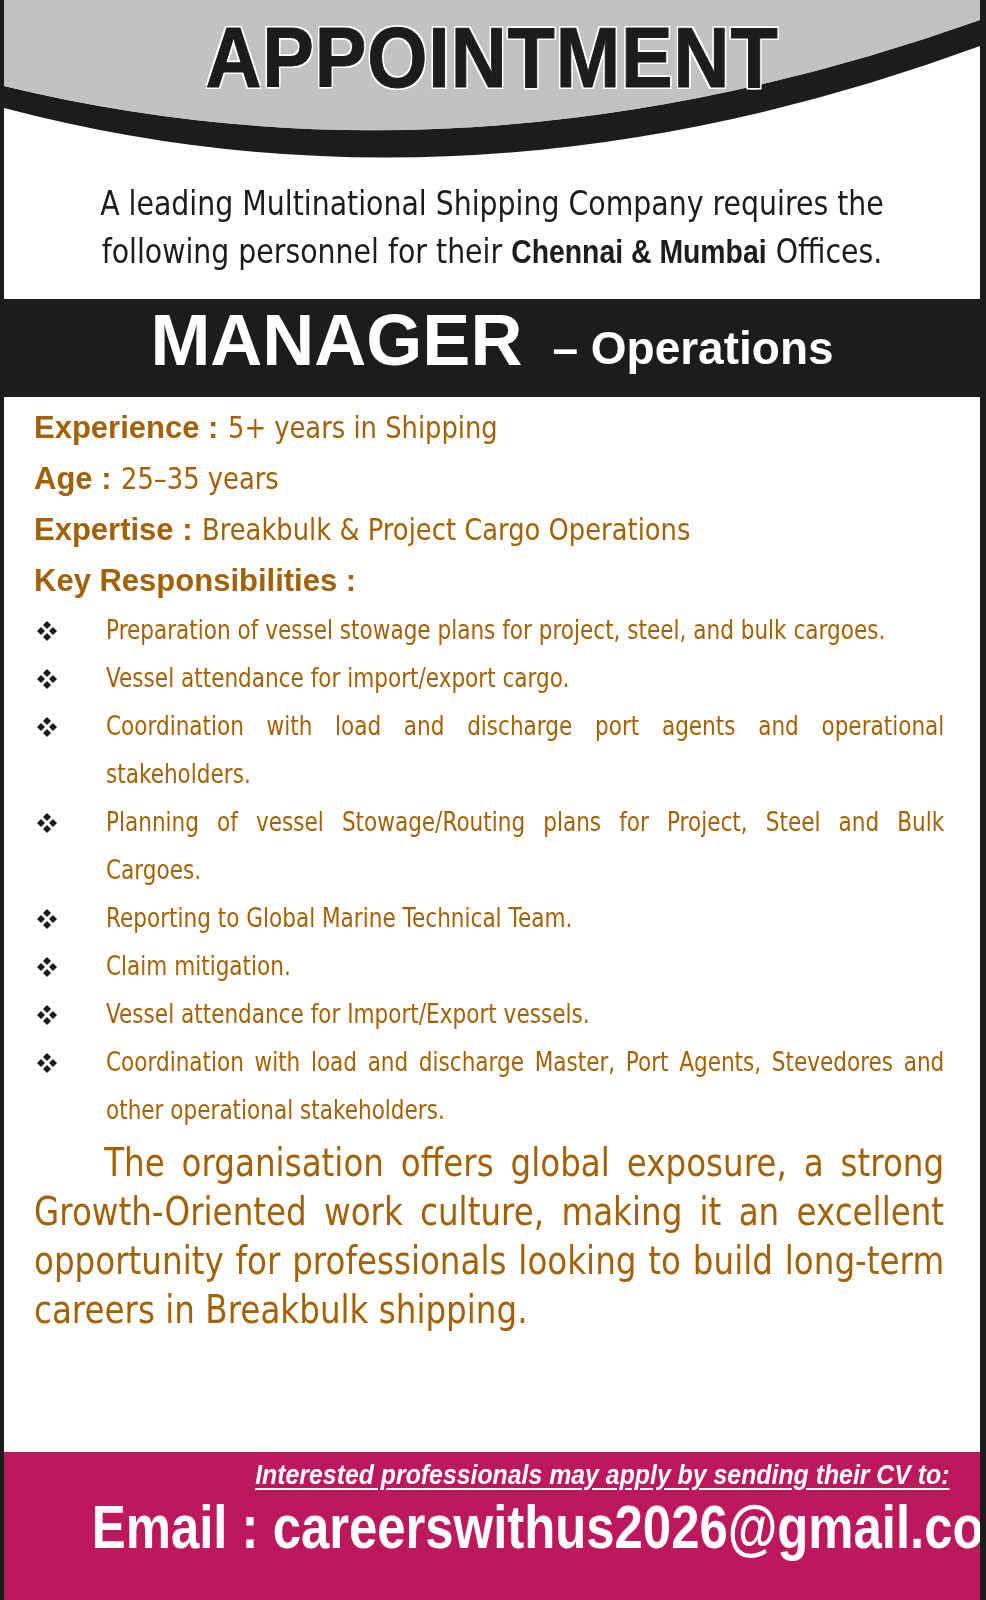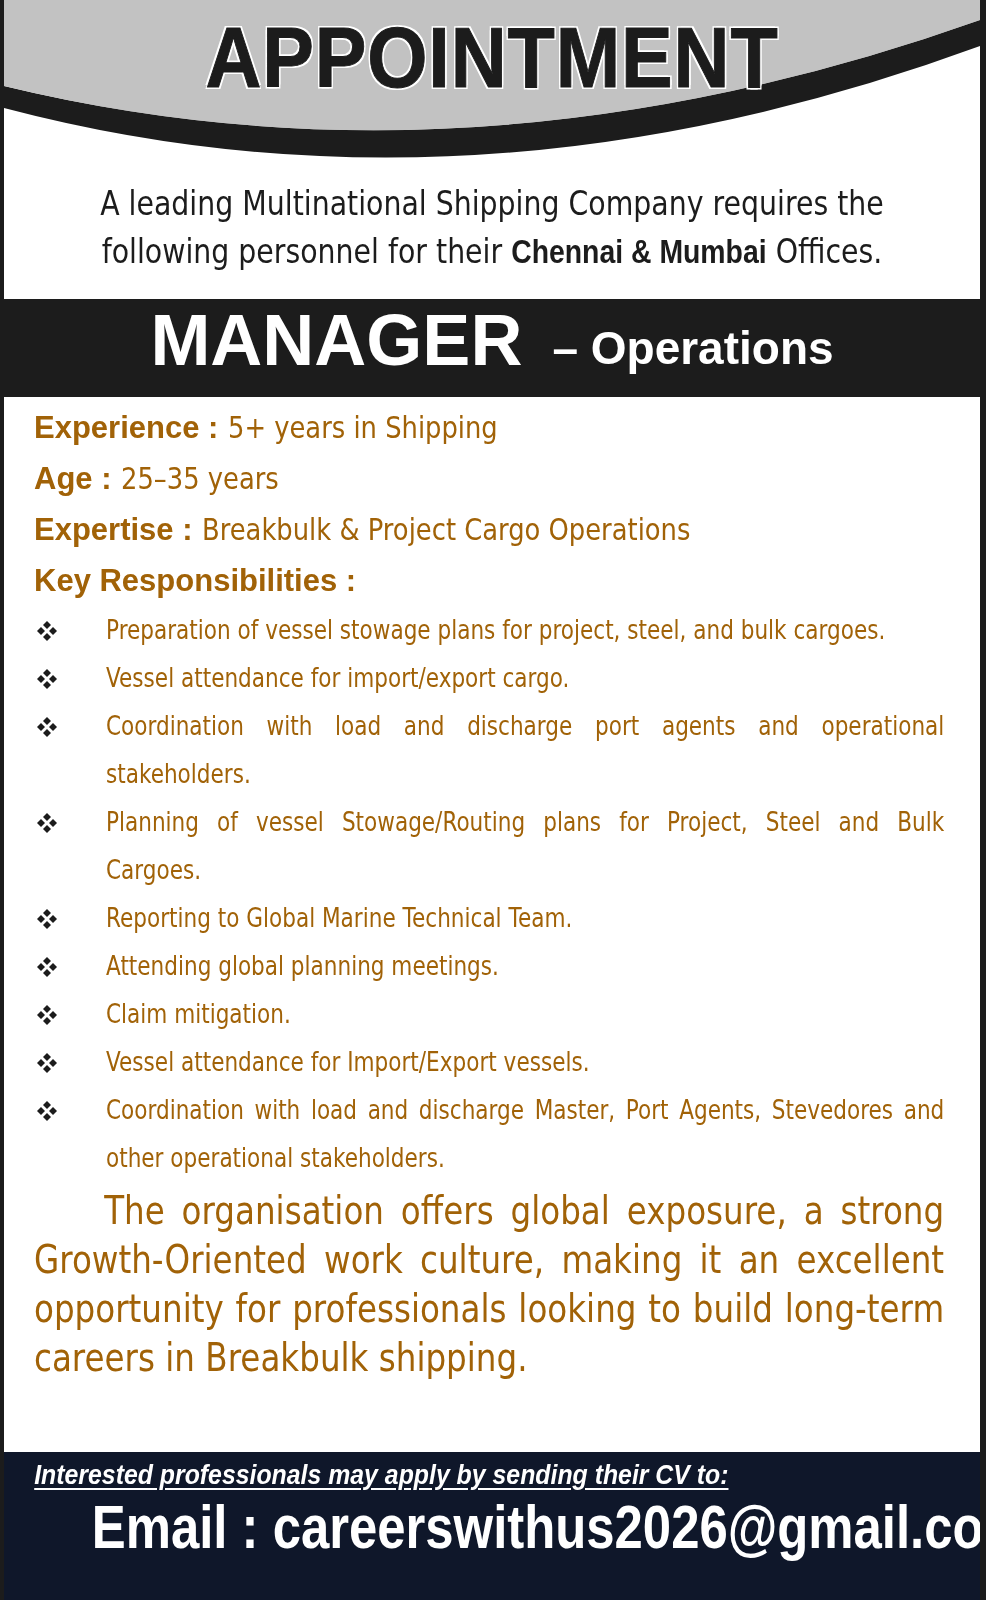--- a/index.html
+++ b/index.html
@@ -93,23 +93,23 @@
     }
     .offer .txt {
       display: block; width: 1090px;
       transform: scaleX(0.835); transform-origin: left top;
       text-align: justify;
       text-indent: 84px;
     }
     
     .footer {
       position: absolute; left: 0; top: 1452px; width: 976px; height: 148px;
-      background: #0f172a;
+      background: #be185d;
       color: #fff;
-      text-align: left;
+      text-align: right;
       font-family: "Liberation Sans", sans-serif;
     }
     .apply {
       display: inline-block;
       margin-top: 8px;
       font-size: 27px; font-weight: 700; font-style: italic;
       text-decoration: underline;
       text-underline-offset: 4px;
       transform: scaleX(0.92);
     }
@@ -195,26 +195,20 @@
         <li>
           <svg class="bullet" viewBox="0 0 22 22">
               <path d="M11 1 L15 5 L11 9 L7 5Z M5 7 L9 11 L5 15 L1 11Z M17 7 L21 11 L17 15 L13 11Z M11 13 L15 17 L11 21 L7 17Z" fill="#1c1c1c"></path>
             </svg>
           <span class="txt">Reporting to Global Marine Technical Team.</span>
         </li>
         <li>
           <svg class="bullet" viewBox="0 0 22 22">
               <path d="M11 1 L15 5 L11 9 L7 5Z M5 7 L9 11 L5 15 L1 11Z M17 7 L21 11 L17 15 L13 11Z M11 13 L15 17 L11 21 L7 17Z" fill="#1c1c1c"></path>
             </svg>
-          <span class="txt">Attending global planning meetings.</span>
-        </li>
-        <li>
-          <svg class="bullet" viewBox="0 0 22 22">
-              <path d="M11 1 L15 5 L11 9 L7 5Z M5 7 L9 11 L5 15 L1 11Z M17 7 L21 11 L17 15 L13 11Z M11 13 L15 17 L11 21 L7 17Z" fill="#1c1c1c"></path>
-            </svg>
           <span class="txt">Claim mitigation.</span>
         </li>
         <li>
           <svg class="bullet" viewBox="0 0 22 22">
               <path d="M11 1 L15 5 L11 9 L7 5Z M5 7 L9 11 L5 15 L1 11Z M17 7 L21 11 L17 15 L13 11Z M11 13 L15 17 L11 21 L7 17Z" fill="#1c1c1c"></path>
             </svg>
           <span class="txt">Vessel attendance for Import/Export vessels.</span>
         </li>
         <li>
           <svg class="bullet" viewBox="0 0 22 22">

